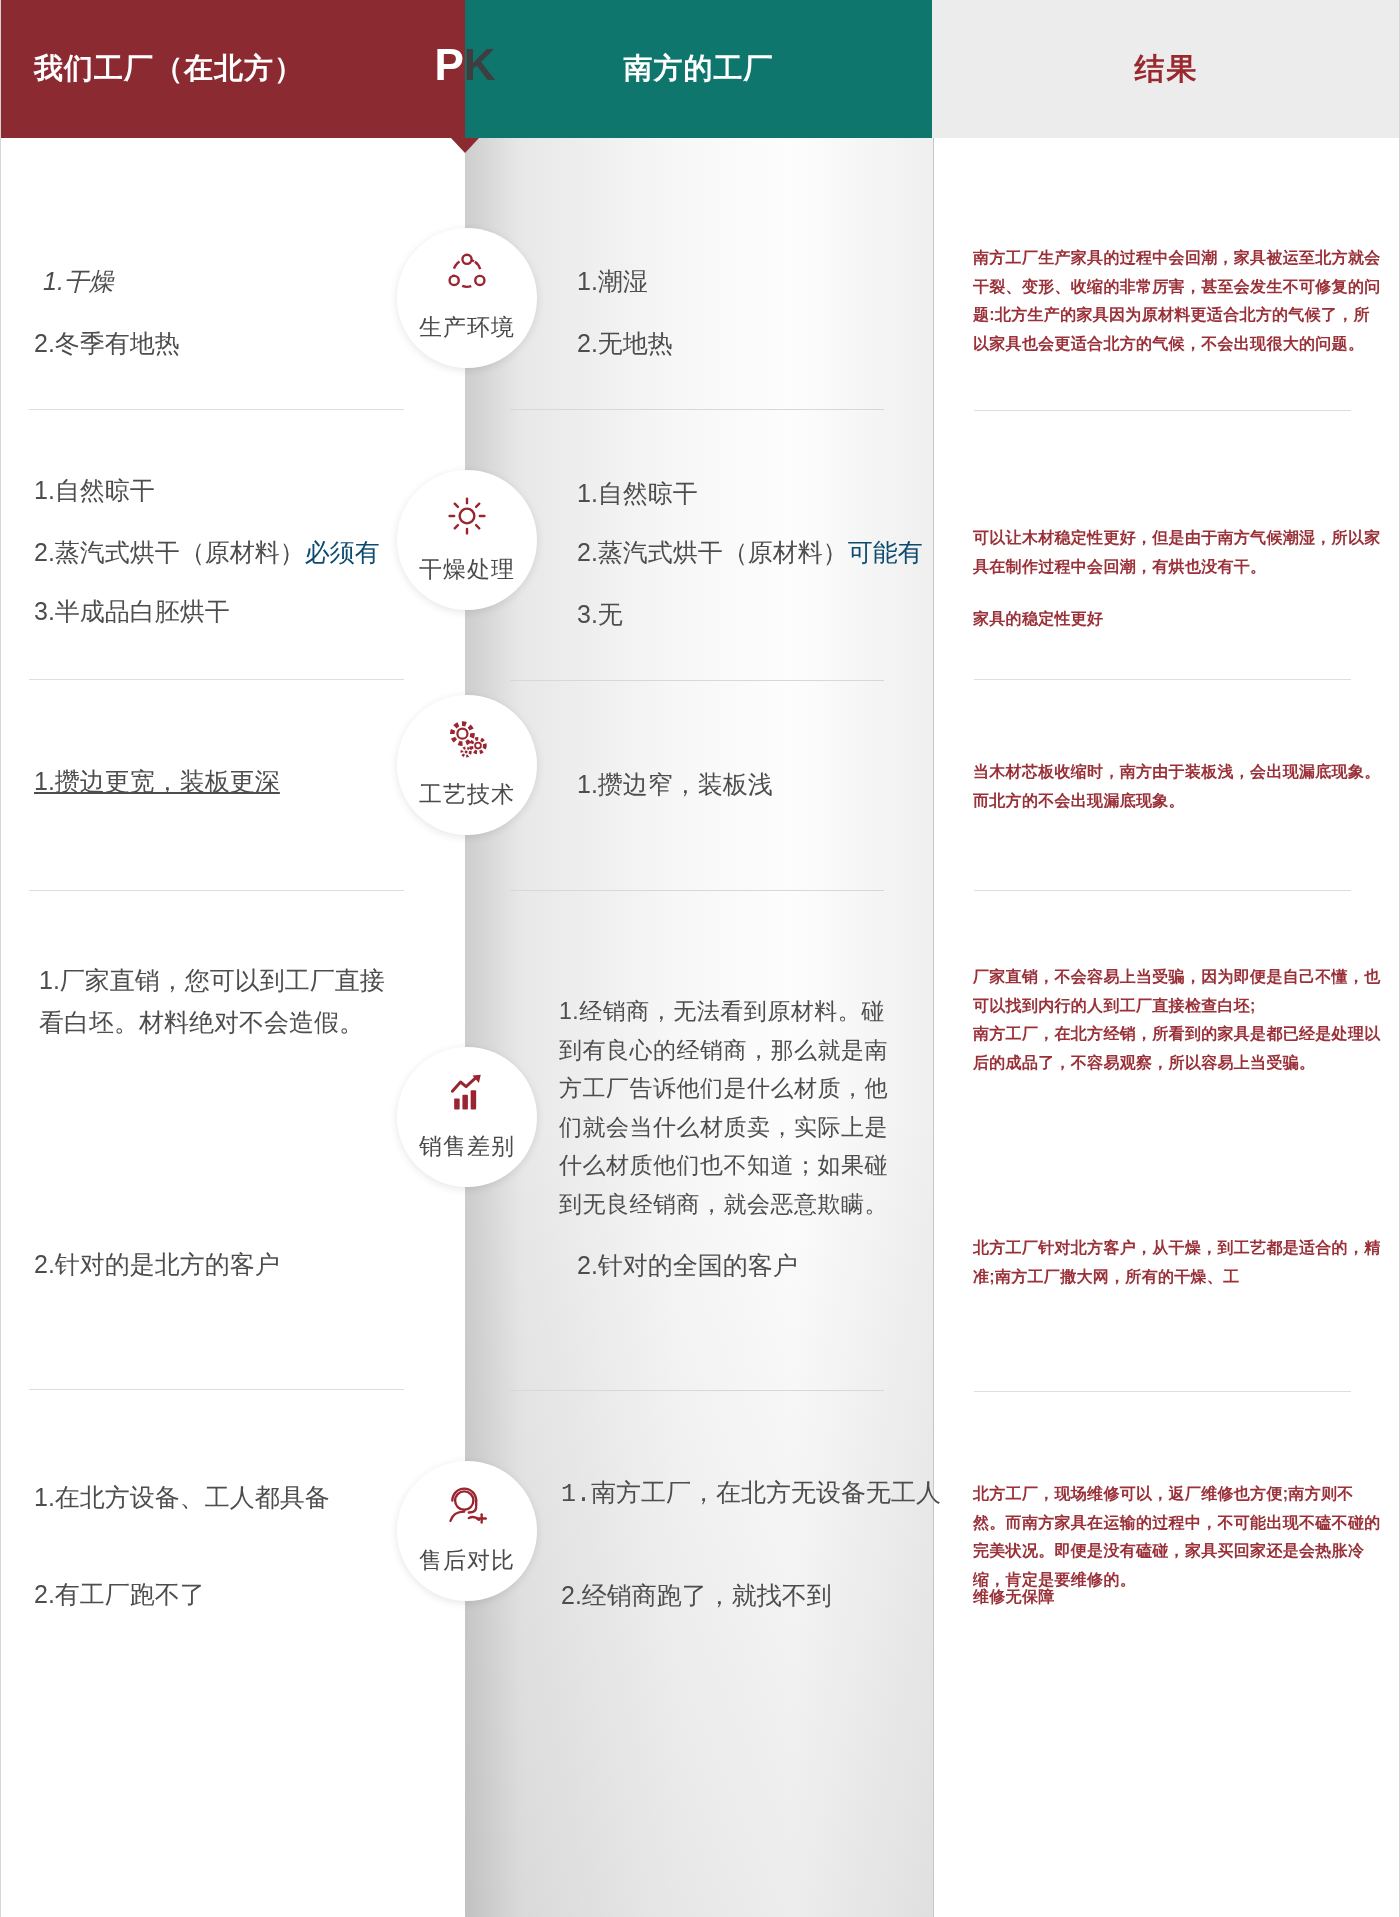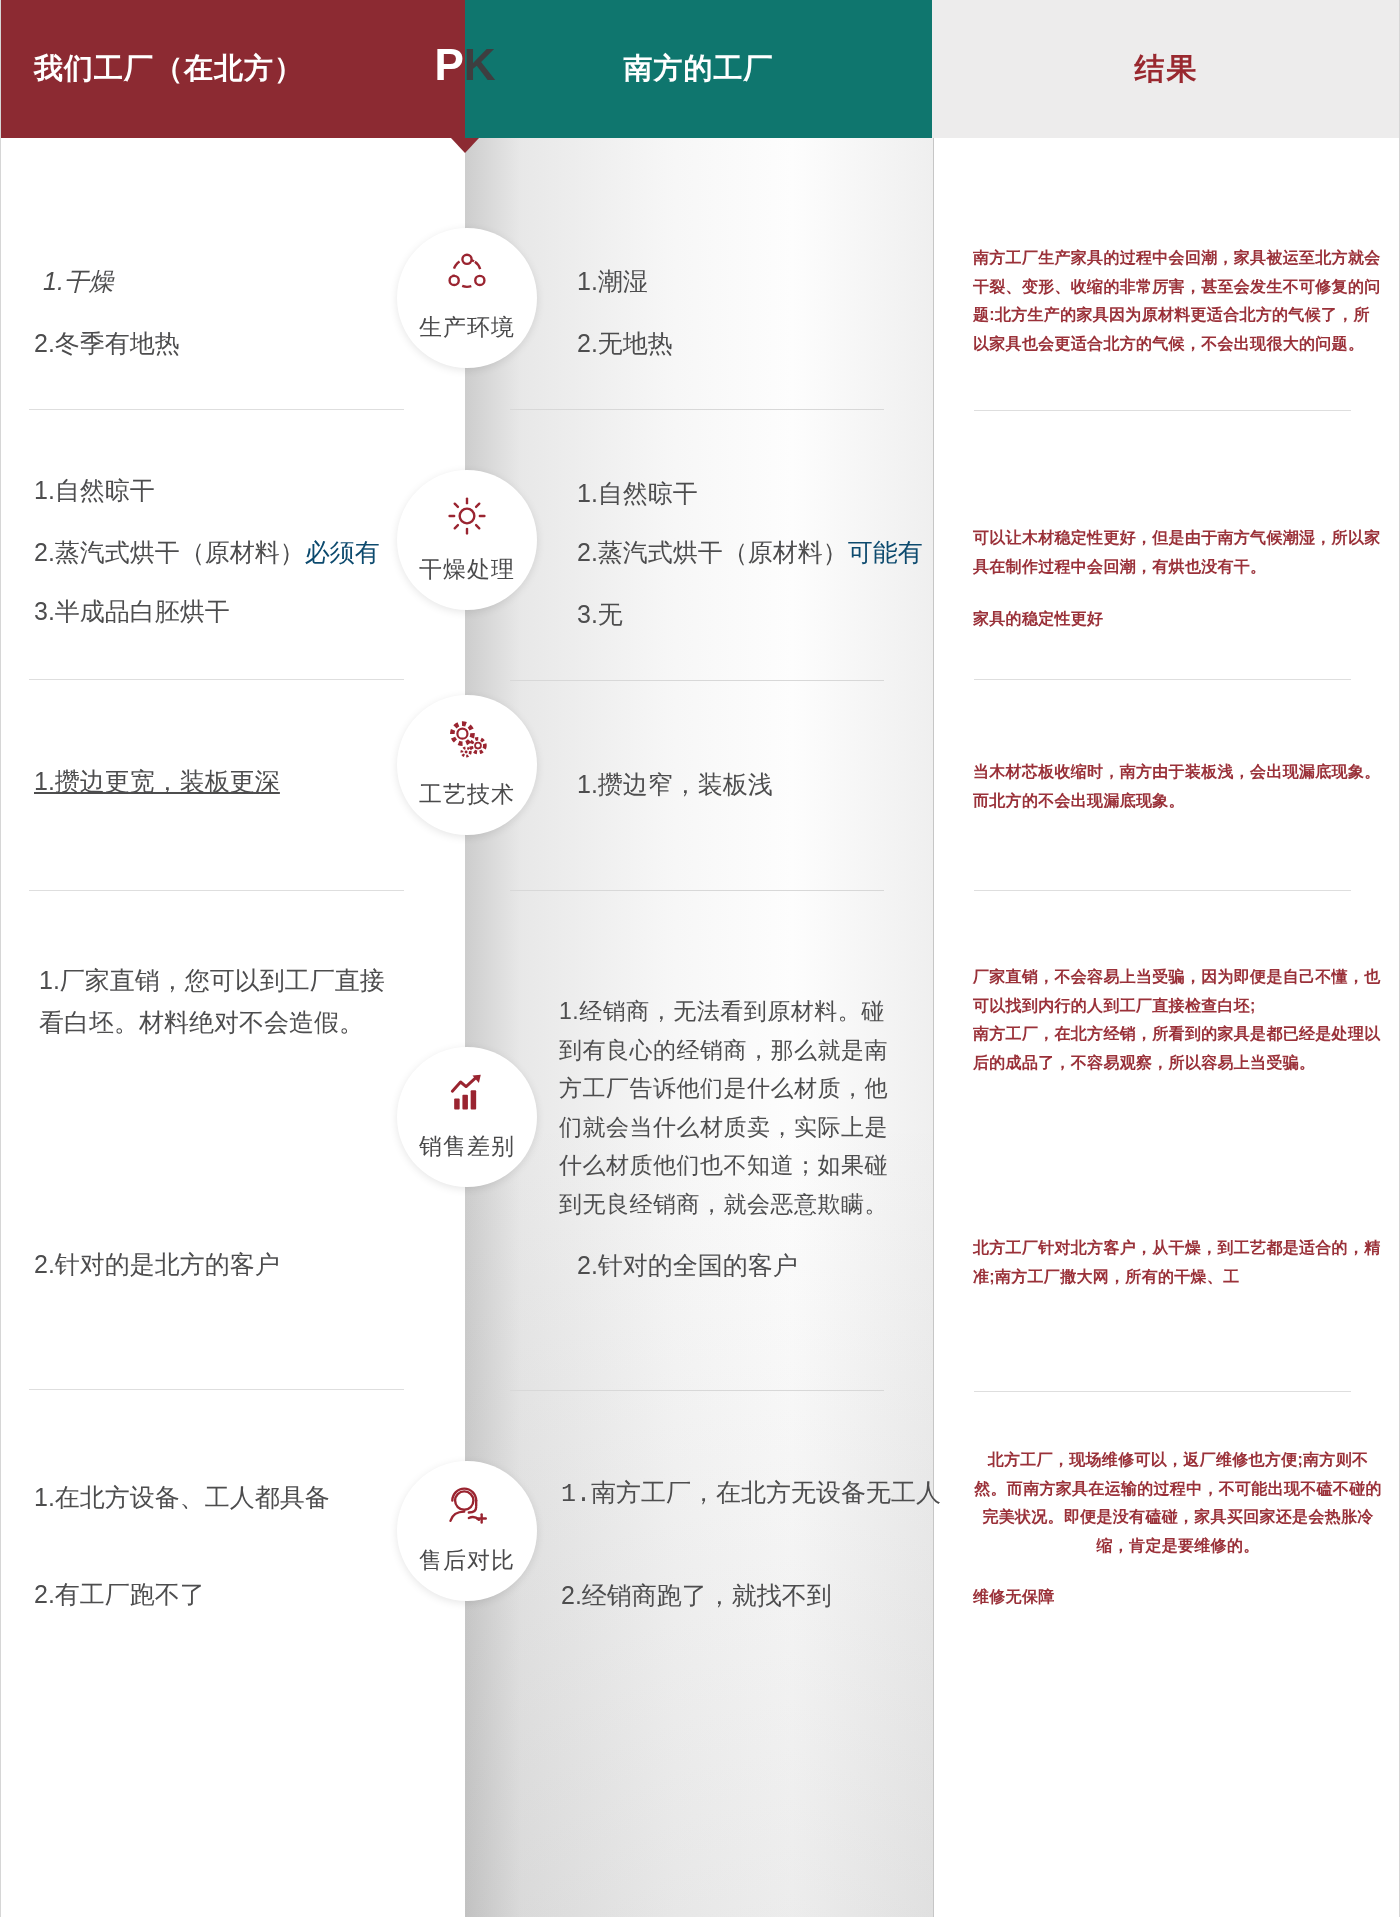--- a/index.html
+++ b/index.html
@@ -99,21 +99,21 @@
 
   <div class="rpara" style="left:972px;top:524px;">可以让木材稳定性更好，但是由于南方气候潮湿，所以家具在制作过程中会回潮，有烘也没有干。</div>
   <div class="rpara" style="left:972px;top:605px;">家具的稳定性更好</div>
 
   <div class="rpara" style="left:972px;top:758px;">当木材芯板收缩时，南方由于装板浅，会出现漏底现象。而北方的不会出现漏底现象。</div>
 
   <div class="rpara" style="left:972px;top:963px;">厂家直销，不会容易上当受骗，因为即便是自己不懂，也可以找到内行的人到工厂直接检查白坯;
 南方工厂，在北方经销，所看到的家具是都已经是处理以后的成品了，不容易观察，所以容易上当受骗。</div>
   <div class="rpara" style="left:972px;top:1234px;">北方工厂针对北方客户，从干燥，到工艺都是适合的，精准;南方工厂撒大网，所有的干燥、工</div>
 
-  <div class="rpara" style="left:972px;top:1446px;text-align:center;">北方工厂，现场维修可以，返厂维修也方便;南方则不然。而南方家具在运输的过程中，不可能出现不磕不碰的完美状况。即便是没有磕碰，家具买回家还是会热胀冷缩，肯定是要维修的。</div>
+  <div class="rpara" style="left:972px;top:1480px;">北方工厂，现场维修可以，返厂维修也方便;南方则不然。而南方家具在运输的过程中，不可能出现不磕不碰的完美状况。即便是没有磕碰，家具买回家还是会热胀冷缩，肯定是要维修的。</div>
   <div class="rpara" style="left:972px;top:1583px;">维修无保障</div>
 
   <div class="sep" style="left:28px;top:409px;width:375px;"></div>
   <div class="sep" style="left:28px;top:679px;width:375px;"></div>
   <div class="sep" style="left:28px;top:890px;width:375px;"></div>
   <div class="sep" style="left:28px;top:1389px;width:375px;"></div>
 
   <div class="sep" style="left:509px;top:409px;width:374px;background:#D8D8D8;"></div>
   <div class="sep" style="left:509px;top:680px;width:374px;background:#D8D8D8;"></div>
   <div class="sep" style="left:509px;top:890px;width:374px;background:#D8D8D8;"></div>

